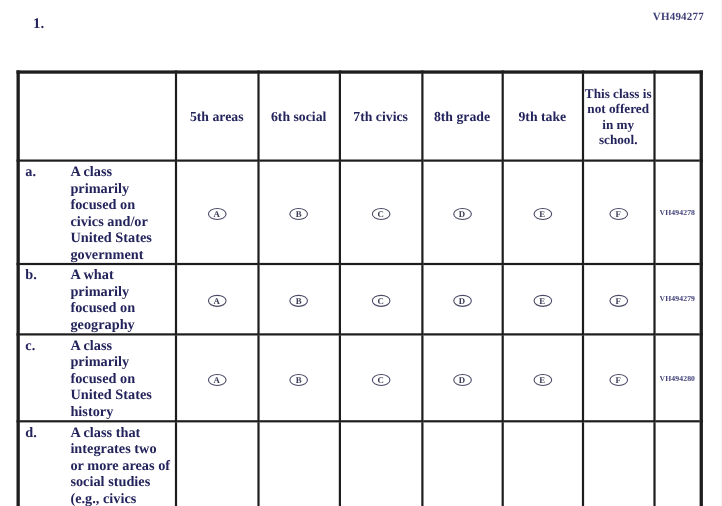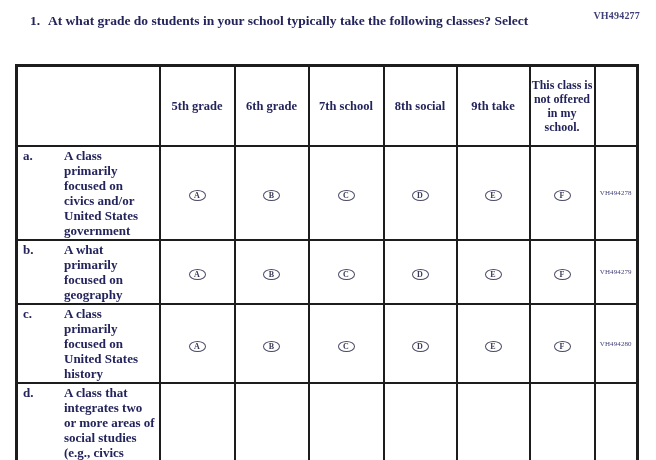--- a/index.html
+++ b/index.html
@@ -54,59 +54,58 @@
     display:inline-block;
     width:17px;height:11px;
     border:1.2px solid #4a4a66;border-radius:50%;
     font-size:8px;line-height:10.5px;font-weight:bold;
     color:#3a3a55;text-align:center;
     box-sizing:border-box;
     cursor:pointer;
   }
   td.code-cell{
     text-align:center;vertical-align:middle;
-    font-size:7px;font-weight:normal;color:#3f3f78;letter-spacing:.1px;
+    font-size:7px;font-weight:bold;color:#3f3f78;letter-spacing:.1px;
   }
   tr.row-a{height:59px;}
   tr.row-b{height:47px;}
   tr.row-c{height:46px;}
   tr.row-d{height:148px;}
 </style>
 </head>
 <body>
 
 <div class="page">
 
   <div class="question">
     <span class="qnum">1.</span>
     <div class="qtext">
-      <div>At what grade do students in your school typically take the following classes? Select</div>
     </div>
   </div>
 
   <div class="form-code-top">VH494277</div>
 
   <table class="grade-table">
     <colgroup>
       <col style="width:143px">
         <col style="width:75px">
         <col style="width:74px">
       <col style="width:75px">
         <col style="width:73px">
         <col style="width:73px">
       <col style="width:65px">
         <col style="width:43px">
     </colgroup>
     <thead>
       <tr>
         <th></th>
-        <th>5th grade</th>
-        <th>6th grade</th>
-        <th>7th school</th>
-        <th>8th social</th>
+        <th>5th areas</th>
+        <th>6th social</th>
+        <th>7th civics</th>
+        <th>8th grade</th>
         <th>9th take</th>
         <th class="not-offered-h">This class is not offered in my school.</th>
         <th></th>
       </tr>
     </thead>
     <tbody>
         <tr class="body-row row-a">
           <td class="label-cell">
             <div class="label-wrap">
               <span class="row-letter">a.</span>

